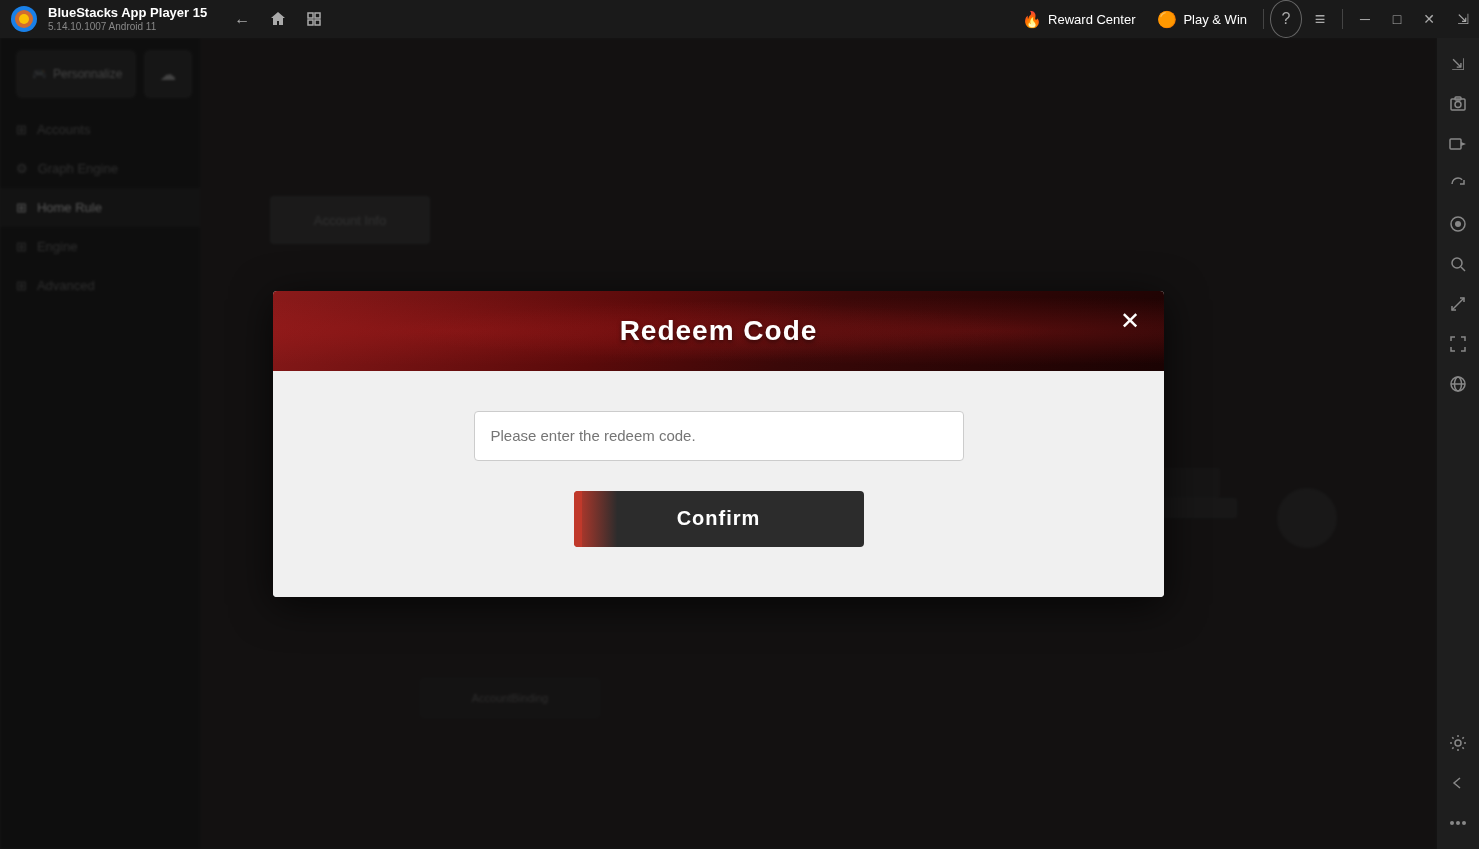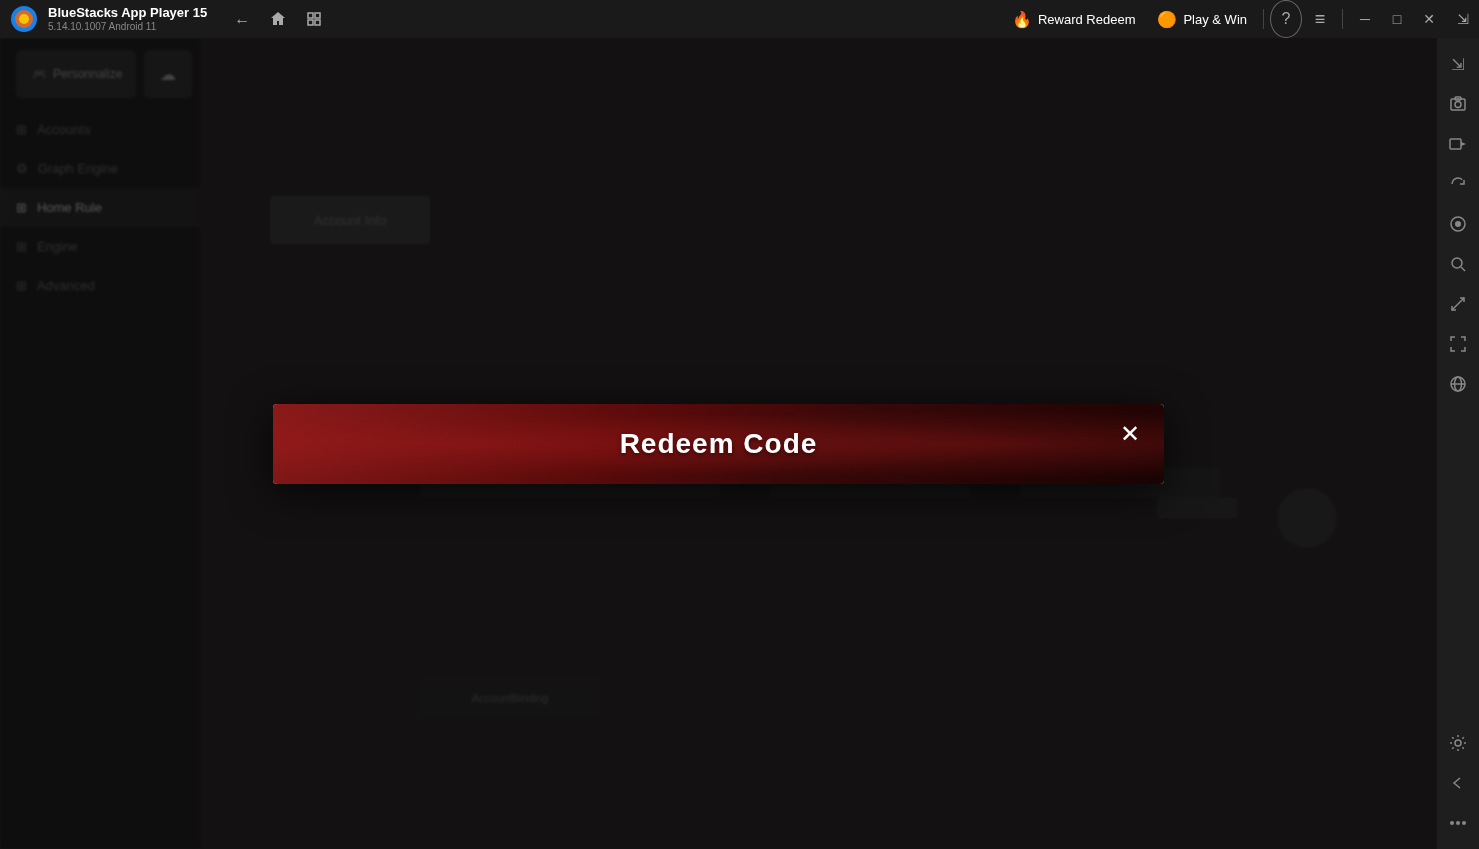--- a/index.html
+++ b/index.html
@@ -340,21 +340,21 @@
         <rect x="2" y="2" width="5" height="5"></rect>
         <rect x="9" y="2" width="5" height="5"></rect>
         <rect x="2" y="9" width="5" height="5"></rect>
         <rect x="9" y="9" width="5" height="5"></rect>
       </svg>
     </button>
   </div>
   <div class="titlebar-right">
     <button class="reward-btn">
       <span class="reward-icon">🔥</span>
-      <span>Reward Redeem</span>
+      <span>Reward Center</span>
     </button>
     <button class="playnwin-btn">
       <span class="reward-icon">🟠</span>
       <span>Play &amp; Win</span>
     </button>
     <div class="separator-v"></div>
     <button style="background:none;border:none;color:#aaa;cursor:pointer;width:32px;height:38px;display:flex;align-items:center;justify-content:center;font-size:16px;border-radius:50%;border:1.5px solid #666;">?</button>
     <button style="background:none;border:none;color:#aaa;cursor:pointer;width:32px;height:38px;display:flex;align-items:center;justify-content:center;font-size:18px;">≡</button>
     <div class="separator-v"></div>
     <div class="titlebar-controls">
@@ -411,20 +411,26 @@
 
 <div class="overlay"></div>
 
 <div class="modal-wrapper">
   <div class="modal">
     <div class="modal-header">
       <div class="modal-header-bg"></div>
       <span class="modal-title">Redeem Code</span>
       <button class="modal-close">✕</button>
     </div>
+    <div class="modal-body">
+      <input class="redeem-input" type="text" placeholder="Please enter the redeem code." style="">
+      <button class="confirm-btn">
+        <span>Confirm</span>
+      </button>
+    </div>
   </div>
 </div>
 
 <div class="right-sidebar">
   <button title="Expand">⇲</button>
   <button title="Screenshot">
     <svg width="18" height="18" viewBox="0 0 18 18" fill="none" stroke="#888" stroke-width="1.5">
       <rect x="2" y="4" width="14" height="11" rx="1"></rect>
       <circle cx="9" cy="9.5" r="3"></circle>
       <rect x="6" y="2" width="6" height="3" rx="1"></rect>

